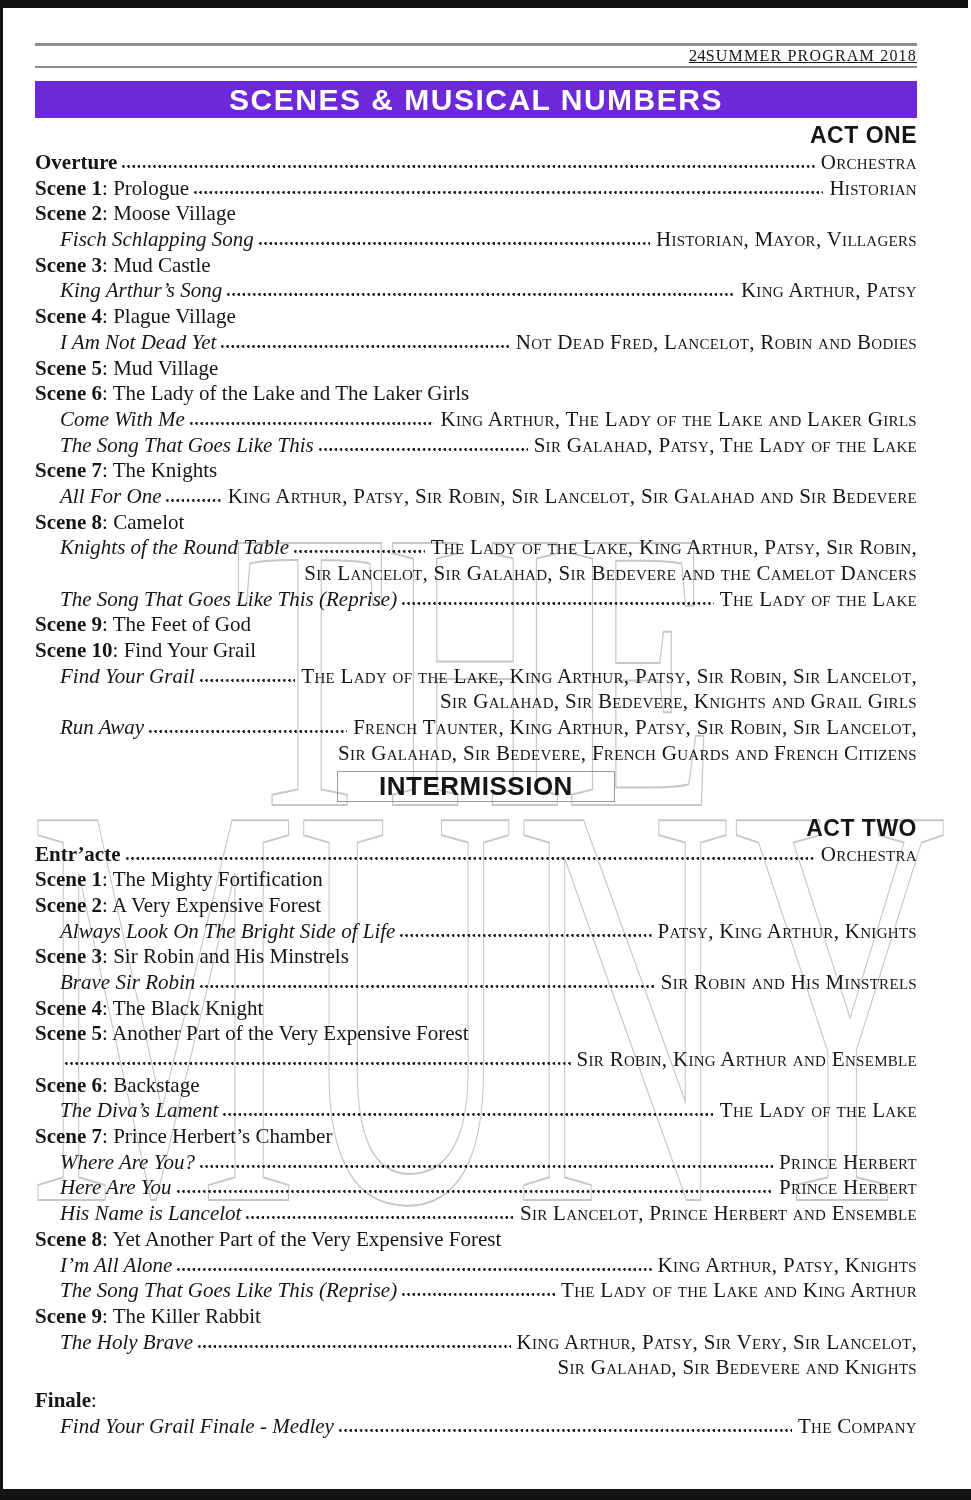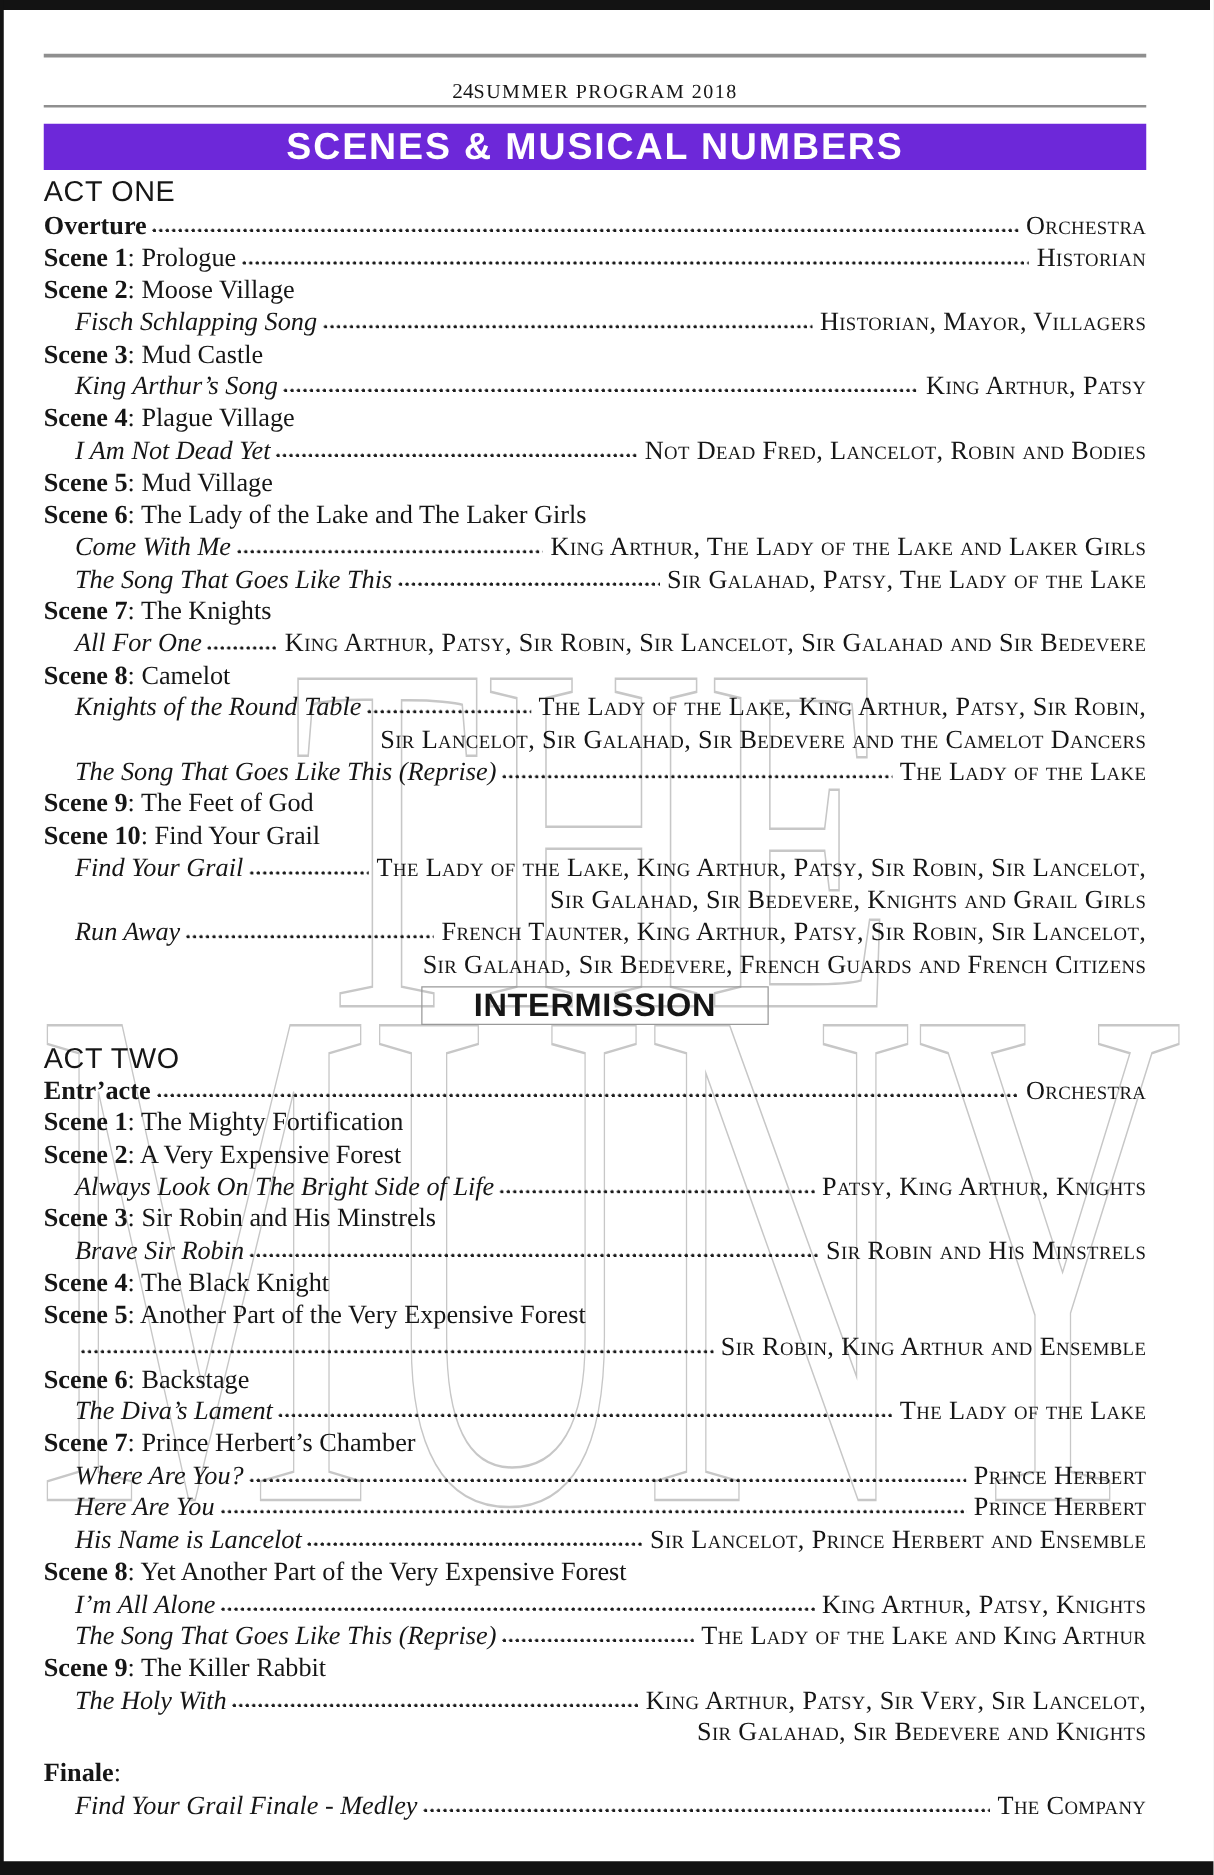--- a/index.html
+++ b/index.html
@@ -13,30 +13,30 @@
   .edge-bottom{position:absolute;left:0;bottom:0;width:971px;height:11px;background:#131313;}
 
   
   .wm{position:absolute;left:0;top:0;z-index:0;pointer-events:none;}
   .wm text{font-family:"Liberation Serif",serif;fill:none;stroke:#c7c7c7;stroke-width:2px;}
 
   .content{position:absolute;left:35px;top:0;width:882px;z-index:1;}
 
   .rule-thick{margin-top:43px;border-top:3px solid #8f8f8f;}
   .rule-thin{border-top:2px solid #8f8f8f;margin-top:2px;}
-  .hdr{display:flex;justify-content:center;align-items:baseline;
-       font-size:17px;line-height:17px;margin-top:18px;}
+  .hdr{display:flex;justify-content:flex-end;align-items:baseline;
+       font-size:17px;line-height:17px;margin-top:1px;text-decoration:underline;}
   .hdr .right{font-size:16px;letter-spacing:1.2px;}
 
   .banner{margin-top:13px;height:37px;background:#6d28d9;color:#ffffff;
     font-family:"Liberation Sans",sans-serif;font-weight:700;font-size:30px;
     letter-spacing:1.5px;text-align:center;line-height:37px;}
 
-  .act-head{font-family:"Liberation Sans",sans-serif;font-weight:400;
-    font-size:23px;line-height:25px;text-align:left;letter-spacing:.5px;margin-top:5px;}
+  .act-head{font-family:"Liberation Sans",sans-serif;font-weight:700;
+    font-size:23px;line-height:25px;text-align:right;letter-spacing:.5px;margin-top:5px;}
 
   .list{font-size:21px;line-height:25.7px;margin-top:2px;}
   .row{display:flex;align-items:baseline;white-space:nowrap;height:25.7px;overflow:hidden;}
   .row.song{padding-left:25px;}
   .row.cont{justify-content:flex-end;}
   .row.gap-top{margin-top:7px;}
   .b{font-weight:700;}
   .t{font-style:italic;}
   .p{font-variant:small-caps;font-variant-caps:small-caps;letter-spacing:.3px;}
   .dots{flex:1 1 auto;min-width:14px;height:5px;align-self:baseline;
@@ -273,21 +273,21 @@
         <div class="row song">
           <span class="t">The Song That Goes Like This (Reprise)</span>
           <span class="dots"></span>
           <span class="p">The Lady of the Lake and King Arthur</span>
         </div>
         <div class="row scene">
           <span class="b">Scene 9</span>
           <span class="r">: The Killer Rabbit</span>
         </div>
         <div class="row song">
-          <span class="t">The Holy With</span>
+          <span class="t">The Holy Brave</span>
           <span class="dots"></span>
           <span class="p">King Arthur, Patsy, Sir Very, Sir Lancelot,</span>
         </div>
         <div class="row cont">
           <span class="p">Sir Galahad, Sir Bedevere and Knights</span>
         </div>
         <div class="row scene gap-top">
           <span class="b">Finale</span>
           <span class="r">:</span>
         </div>

